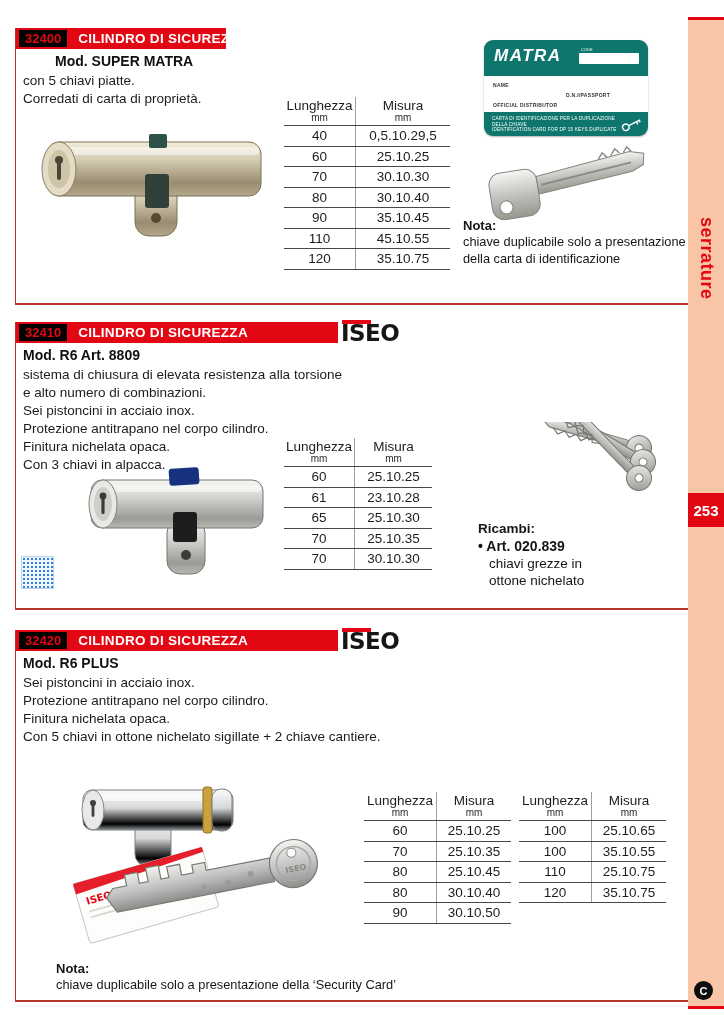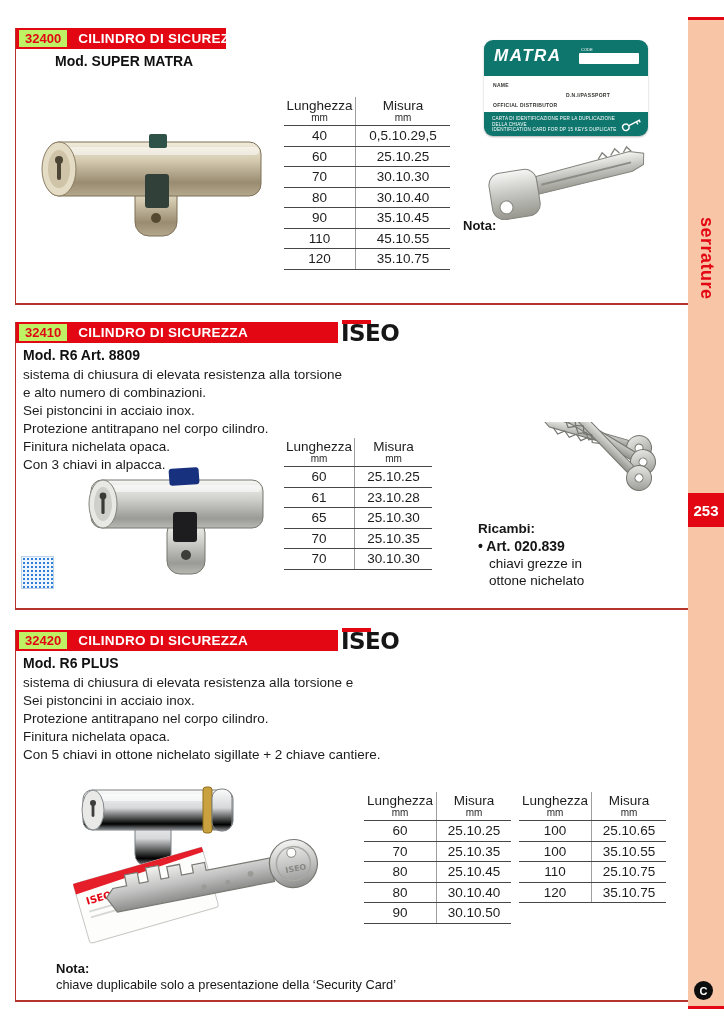--- a/index.html
+++ b/index.html
@@ -18,21 +18,21 @@
     background:#0d0d0d;color:#fff;font-weight:bold;font-size:11px;display:flex;align-items:center;justify-content:center;}
 
   
   .sec-box{position:absolute;left:15px;width:676px;border-left:1.5px solid #b5342c;
     border-bottom:2.5px solid #b5342c;box-sizing:border-box;background:transparent;}
   #sec1{top:28px;height:277px;}
   #sec2{top:322px;height:288px;}
   #sec3{top:630px;height:372px;}
 
   .sec-header{position:absolute;left:0;top:0;height:21px;background:#e30613;display:flex;align-items:center;}
-  .code-box{background:#bef264;color:#e30613;font-weight:bold;font-size:13px;line-height:15px;
+  .code-box{background:#000000;color:#e30613;font-weight:bold;font-size:13px;line-height:15px;
     padding:1px 6px;margin-left:3px;}
   .sec-title{color:#fff;font-weight:bold;font-size:13.5px;margin-left:11px;letter-spacing:.3px;white-space:nowrap;}
 
   .iseo-logo{position:absolute;left:325px;top:-4px;width:92px;height:30px;}
   .iseo-bar{position:absolute;left:1px;top:2px;width:29px;height:4px;background:#e30613;}
   .iseo-text{position:absolute;left:0;top:4px;font-family:"DejaVu Sans",sans-serif;font-weight:800;
     font-size:23px;line-height:23px;color:#161616;letter-spacing:-.5px;}
 
   .model{position:absolute;font-weight:bold;font-size:14px;color:#111;white-space:nowrap;}
   .desc{position:absolute;color:#1c1c1c;}
@@ -87,20 +87,24 @@
 
 <div id="page">
 
   <div class="sec-box" id="sec1">
     <div class="sec-header" style="width:210px;">
       <span class="code-box">32400</span>
       <span class="sec-title">CILINDRO DI SICUREZZA</span>
     </div>
 
     <div class="model" style="left:7px;top:25px;padding-left:32px;">Mod. SUPER MATRA</div>
+    <div class="desc" style="left:7px;top:44px;">
+        <div class="txt-line">con 5 chiavi piatte.</div>
+        <div class="txt-line">Corredati di carta di proprietà.</div>
+      </div>
 
     <svg class="img-abs" style="left:13px;top:98px;" width="250" height="116" viewBox="0 0 250 116">
       <defs>
         <linearGradient id="met1" x1="0" y1="0" x2="0" y2="1">
           <stop offset="0" stop-color="#f2ecdc"></stop>
             <stop offset=".35" stop-color="#d3c9af"></stop>
           <stop offset=".75" stop-color="#998c71"></stop>
             <stop offset="1" stop-color="#b5a98d"></stop>
         </linearGradient>
       </defs>
@@ -193,20 +197,24 @@
         <path d="M54 31 L150 21 L164 25 L162 36 L150 41 L54 49 Z" fill="url(#met2)" stroke="#85857f" stroke-width="1"></path>
         <path d="M118 24 l5 -6 l4 5 M131 22 l5 -6 l4 5 M144 21 l4 -5 l4 5" fill="none" stroke="#85857f" stroke-width="1.4"></path>
         <line x1="58" y1="40" x2="150" y2="32" stroke="#8c8c86" stroke-width="2"></line>
         <rect x="6" y="22" width="48" height="47" rx="12" fill="url(#met2)" stroke="#85857f" stroke-width="1"></rect>
         <circle cx="20" cy="57" r="6.5" fill="#fefefe" stroke="#8f8f89" stroke-width="1.2"></circle>
       </g>
     </svg>
 
     <div class="nota" style="left:447px;top:190px;">
       <div class="nota-label">Nota:</div>
+      <div>
+          <div class="txt-line">chiave duplicabile solo a presentazione</div>
+          <div class="txt-line">della carta di identificazione</div>
+        </div>
     </div>
   </div>
 
   <div class="sec-box" id="sec2">
     <div class="sec-header" style="width:322px;">
       <span class="code-box">32410</span>
       <span class="sec-title">CILINDRO DI SICUREZZA</span>
     </div>
     <div class="iseo-logo">
       <span class="iseo-bar"></span>
@@ -326,21 +334,20 @@
       <span class="code-box">32420</span>
       <span class="sec-title">CILINDRO DI SICUREZZA</span>
     </div>
     <div class="iseo-logo">
       <span class="iseo-bar"></span>
       <span class="iseo-text">ISEO</span>
     </div>
 
     <div class="model" style="left:7px;top:25px;">Mod. R6 PLUS</div>
     <div class="desc" style="left:7px;top:44px;">
-        <div class="txt-line">sistema di chiusura di elevata resistenza alla torsione e</div>
         <div class="txt-line">Sei pistoncini in acciaio inox.</div>
         <div class="txt-line">Protezione antitrapano nel corpo cilindro.</div>
         <div class="txt-line">Finitura nichelata opaca.</div>
         <div class="txt-line">Con 5 chiavi in ottone nichelato sigillate + 2 chiave cantiere.</div>
       </div>
 
     <svg class="img-abs" style="left:55px;top:142px;" width="290" height="195" viewBox="0 0 290 195">
       <defs>
         <linearGradient id="met5" x1="0" y1="0" x2="0" y2="1">
           <stop offset="0" stop-color="#fbfbfb"></stop>

